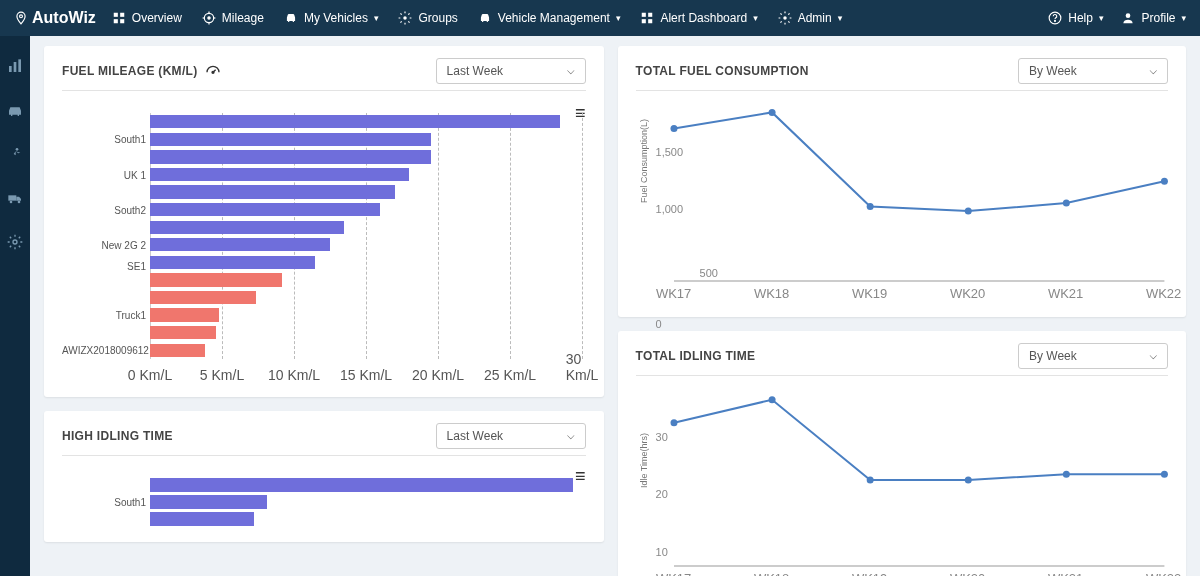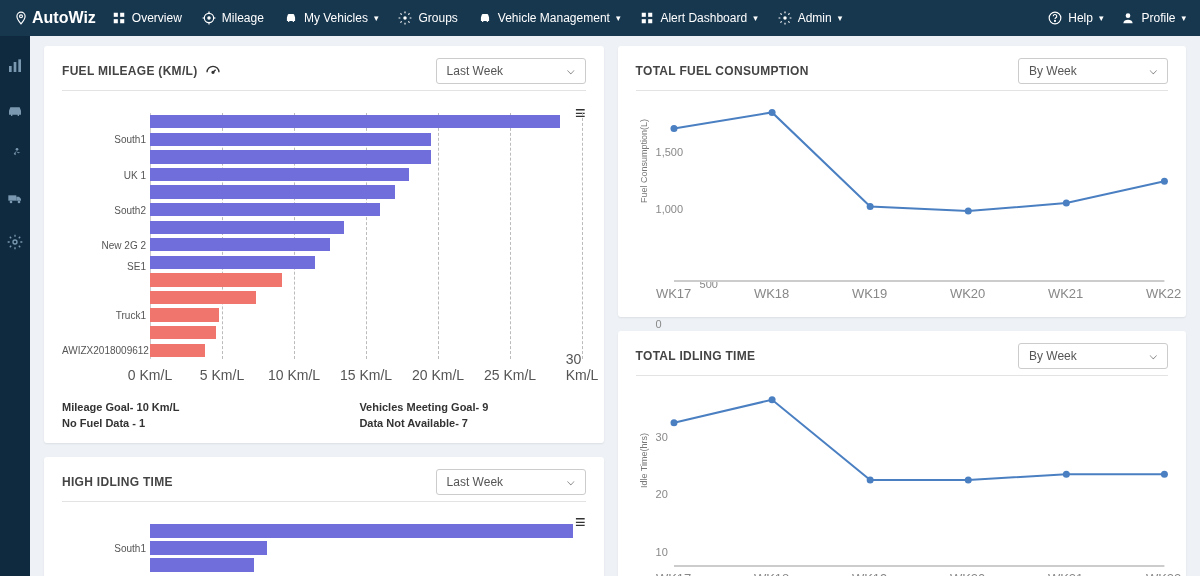--- a/index.html
+++ b/index.html
@@ -231,30 +231,20 @@
             <div class="xlab" style="left: 448px;">25 Km/L</div>
             <div class="xlab" style="left: 520px;">30 Km/L</div>
             <div class="ycat" style="top: 36.3571px;">South1</div>
             <div class="ycat" style="top: 71.5px;">UK 1</div>
             <div class="ycat" style="top: 106.643px;">South2</div>
             <div class="ycat" style="top: 141.786px;">New 2G 2</div>
             <div class="ycat" style="top: 163px;">SE1</div>
             <div class="ycat" style="top: 212.071px;">Truck1</div>
             <div class="ycat" style="top: 247.214px;">AWIZX2018009612</div>
           </div>
-        <div class="legend-row">
-          <div class="legend-col">
-            <span>Mileage Goal- 10 Km/L</span>
-            <span>No Fuel Data - 1</span>
-          </div>
-          <div class="legend-col">
-            <span>Vehicles Meeting Goal- 9</span>
-            <span>Data Not Available- 7</span>
-          </div>
-        </div>
       </div>
 
       <div class="card">
         <div class="card-head">
           <span class="card-title">HIGH IDLING TIME</span>
           <div class="select">
             <span>Last Week</span>
             <span class="caret">⌵</span>
           </div>
         </div>
@@ -281,21 +271,21 @@
           <div class="select">
             <span>By Week</span>
             <span class="caret">⌵</span>
           </div>
         </div>
         <hr class="divider">
         <div class="linechart">
           <span class="ylab-rot" style="left:8px">Fuel Consumption(L)</span>
           <div id="fc-yticks">
               <div class="y-tick" style="top: 178px;">0</div>
-              <div class="y-tick" style="top: 138px; padding-left: 44px;">500</div>
+              <div class="y-tick" style="top: 127px; padding-left: 44px;">500</div>
               <div class="y-tick" style="top: 63.3333px;">1,000</div>
               <div class="y-tick" style="top: 6px;">1,500</div>
             </div>
           <div class="line-svg" id="fc-plot"><svg viewBox="0 0 490 172" preserveAspectRatio="none">
     <line x1="0" y1="172" x2="490" y2="172" stroke="#ccc" stroke-width="2"></line>
     <path d="M0 19.49333333333334 L98 3.4399999999999977 L196 97.46666666666667 L294 102.05333333333333 L392 94.02666666666667 L490 72.24000000000001 " fill="none" stroke="#4a7fc2" stroke-width="2"></path>
     <circle cx="0" cy="19.49333333333334" r="3.5" fill="#4a7fc2"></circle>
                 <circle cx="98" cy="3.4399999999999977" r="3.5" fill="#4a7fc2"></circle>
                 <circle cx="196" cy="97.46666666666667" r="3.5" fill="#4a7fc2"></circle>
                 <circle cx="294" cy="102.05333333333333" r="3.5" fill="#4a7fc2"></circle>

